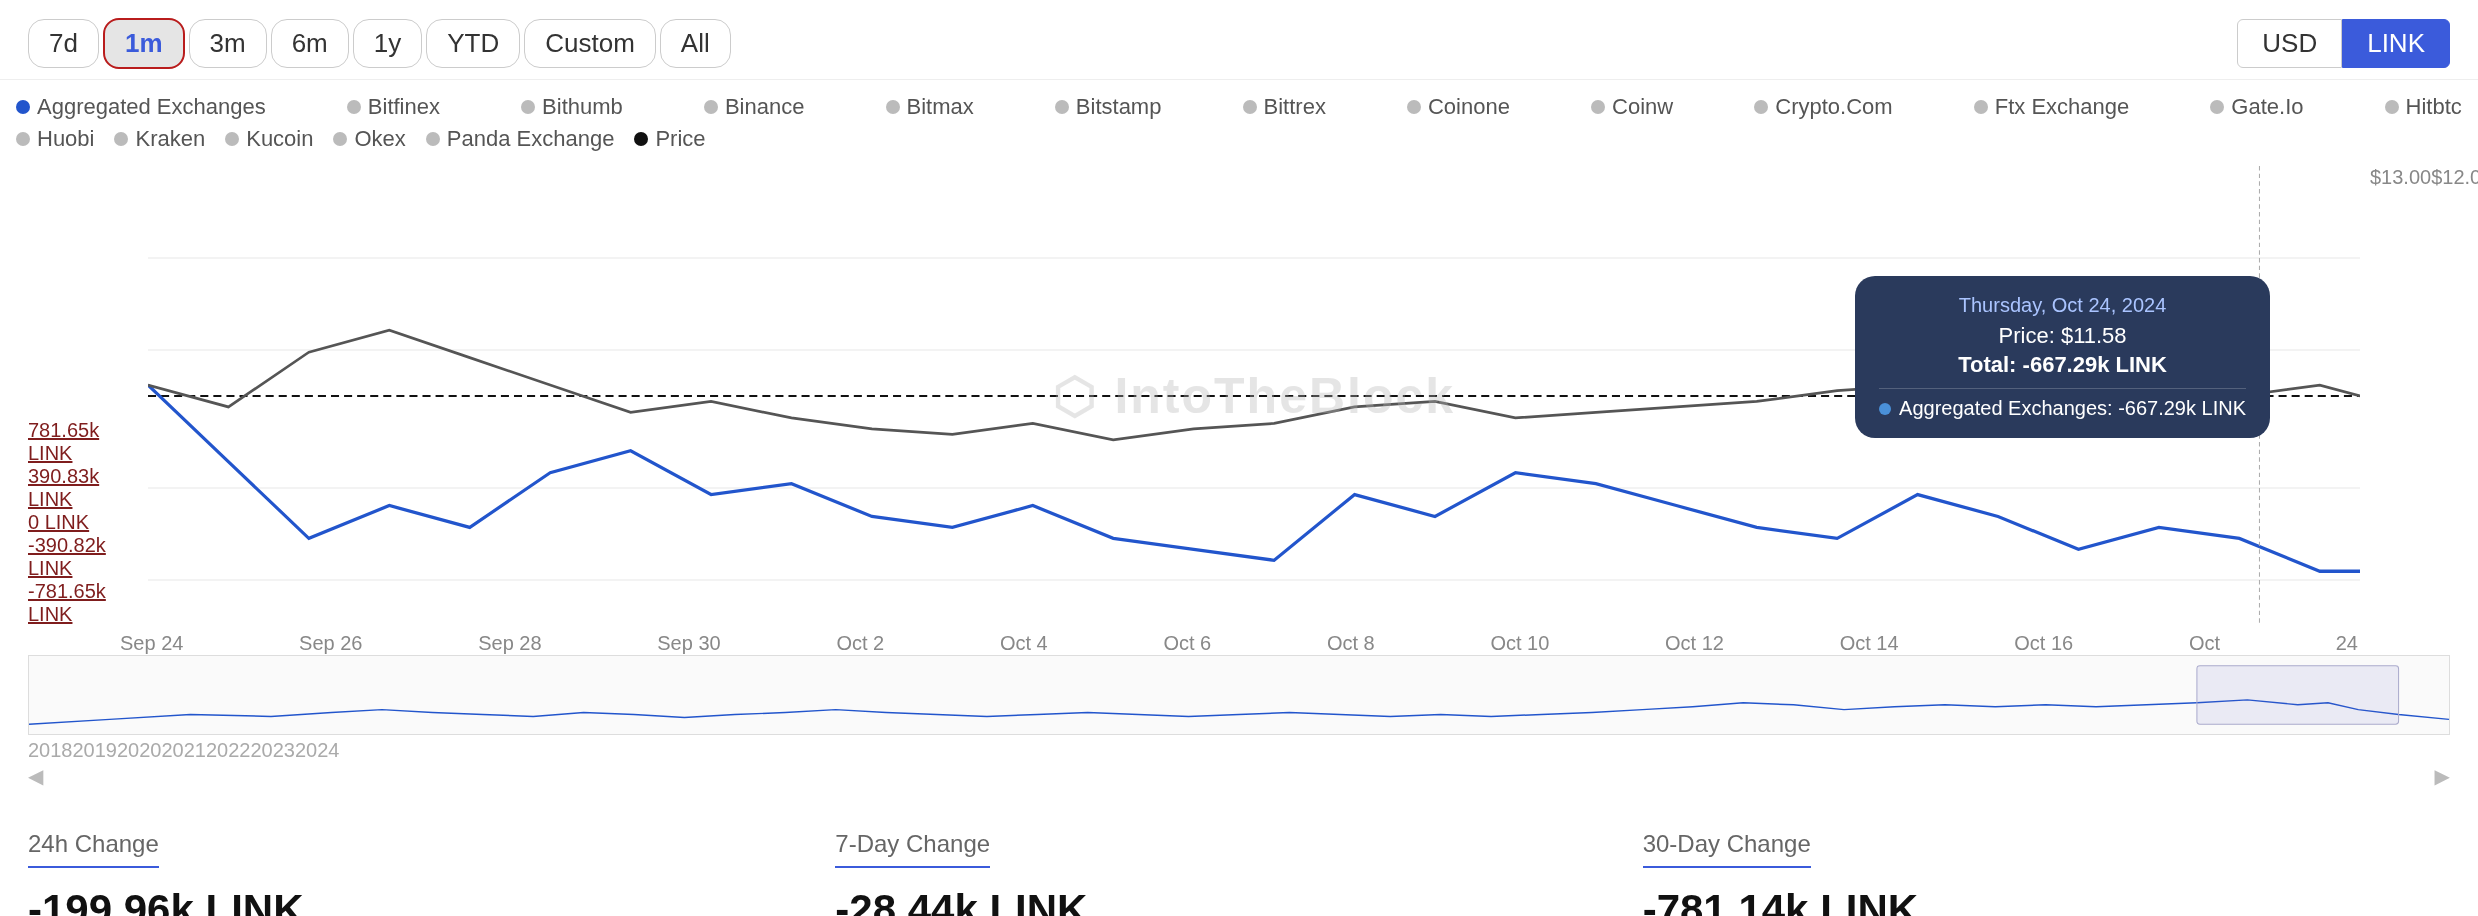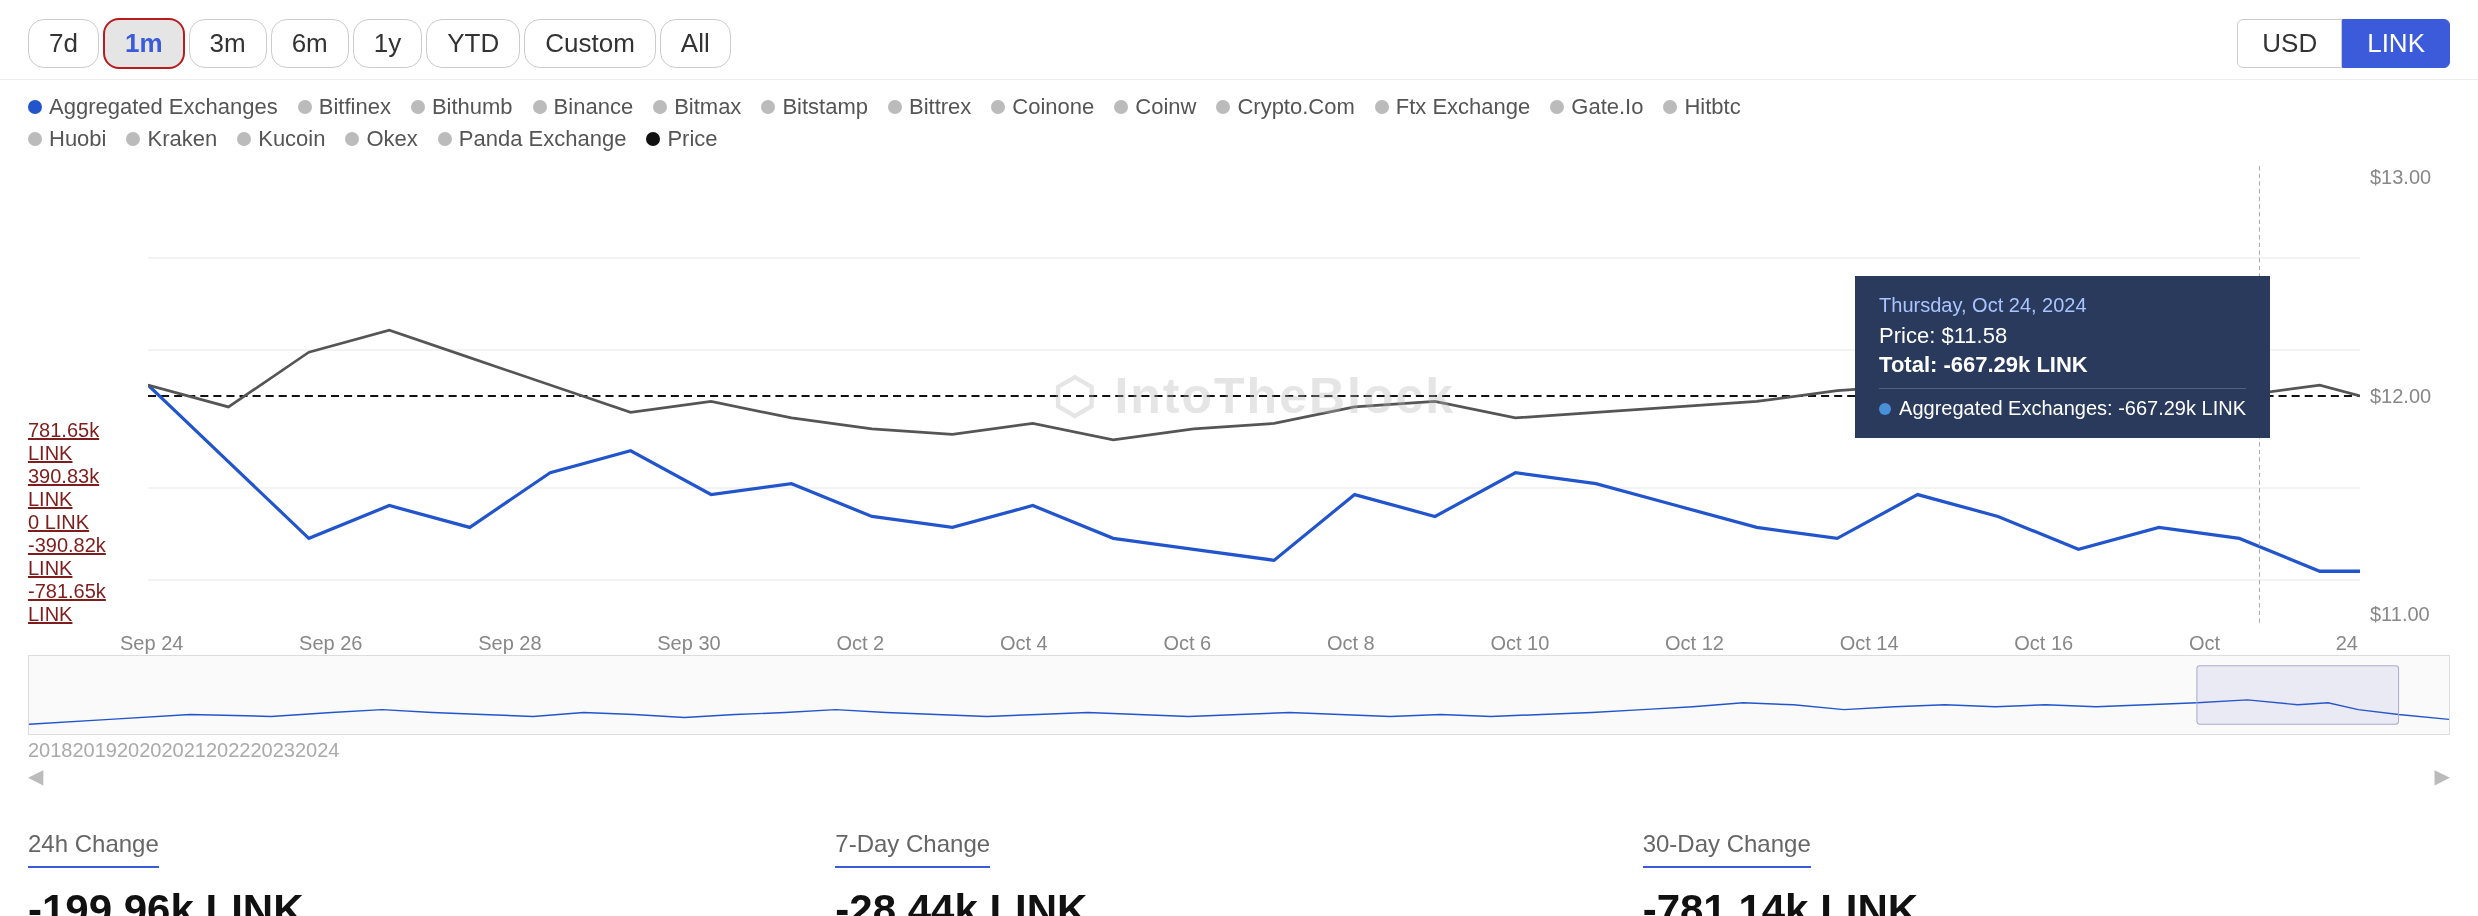--- a/index.html
+++ b/index.html
@@ -67,23 +67,24 @@
       background: #3b5bdb;
       color: #fff;
       border-color: #3b5bdb;
     }
 
     .legend-bar {
       display: flex;
       flex-wrap: wrap;
       align-items: center;
       gap: 6px 20px;
-      padding: 14px 28px;
+      padding: 14px 16px;
       font-size: 22px;
       color: #555;
+      justify-content: space-between;
     }
 
     .legend-item {
       display: flex;
       align-items: center;
       gap: 7px;
     }
 
     .legend-dot {
       width: 14px;
@@ -118,25 +119,26 @@
       width: 120px;
       text-decoration: underline;
     }
 
     .y-labels-right {
       position: absolute;
       right: 0;
       top: 0;
       height: 100%;
       display: flex;
-      flex-direction: column;
+      flex-direction: row;
       justify-content: space-between;
       font-size: 20px;
       color: #888;
       width: 80px;
+      text-align: right;
     }
 
     .chart-svg-area {
       position: absolute;
       left: 120px;
       right: 90px;
       top: 0;
       bottom: 0;
     }
 
@@ -160,25 +162,26 @@
       font-size: 20px;
       color: #888;
     }
 
     .tooltip-box {
       position: absolute;
       right: 90px;
       top: 110px;
       background: #2a3a5c;
       color: #fff;
-      border-radius: 0;
+      border-radius: 20px;
       padding: 18px 24px;
       font-size: 22px;
       min-width: 320px;
       z-index: 10;
+      text-align: center;
     }
 
     .tooltip-title {
       font-size: 20px;
       color: #aac4ff;
       margin-bottom: 6px;
     }
 
     .tooltip-price {
       font-size: 22px;

